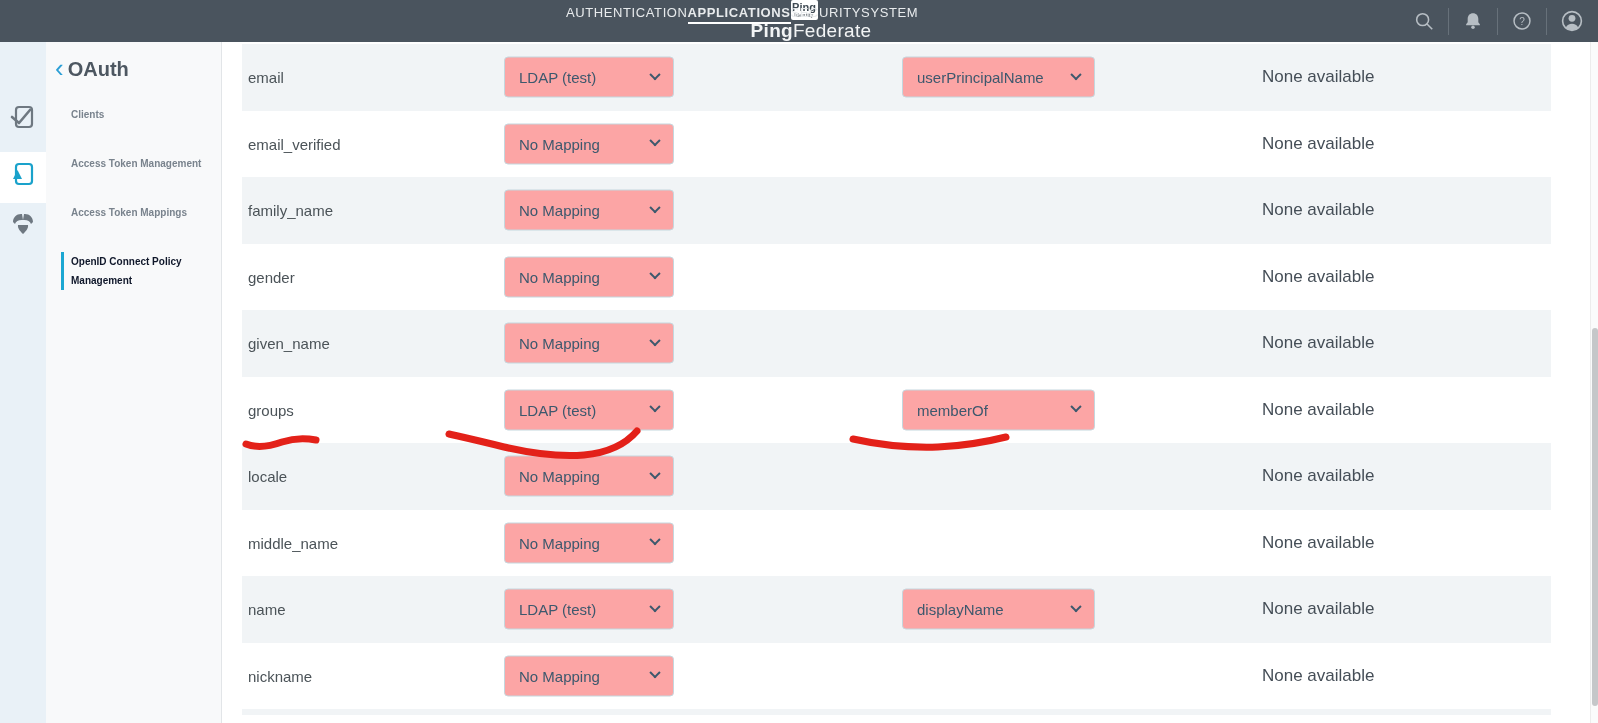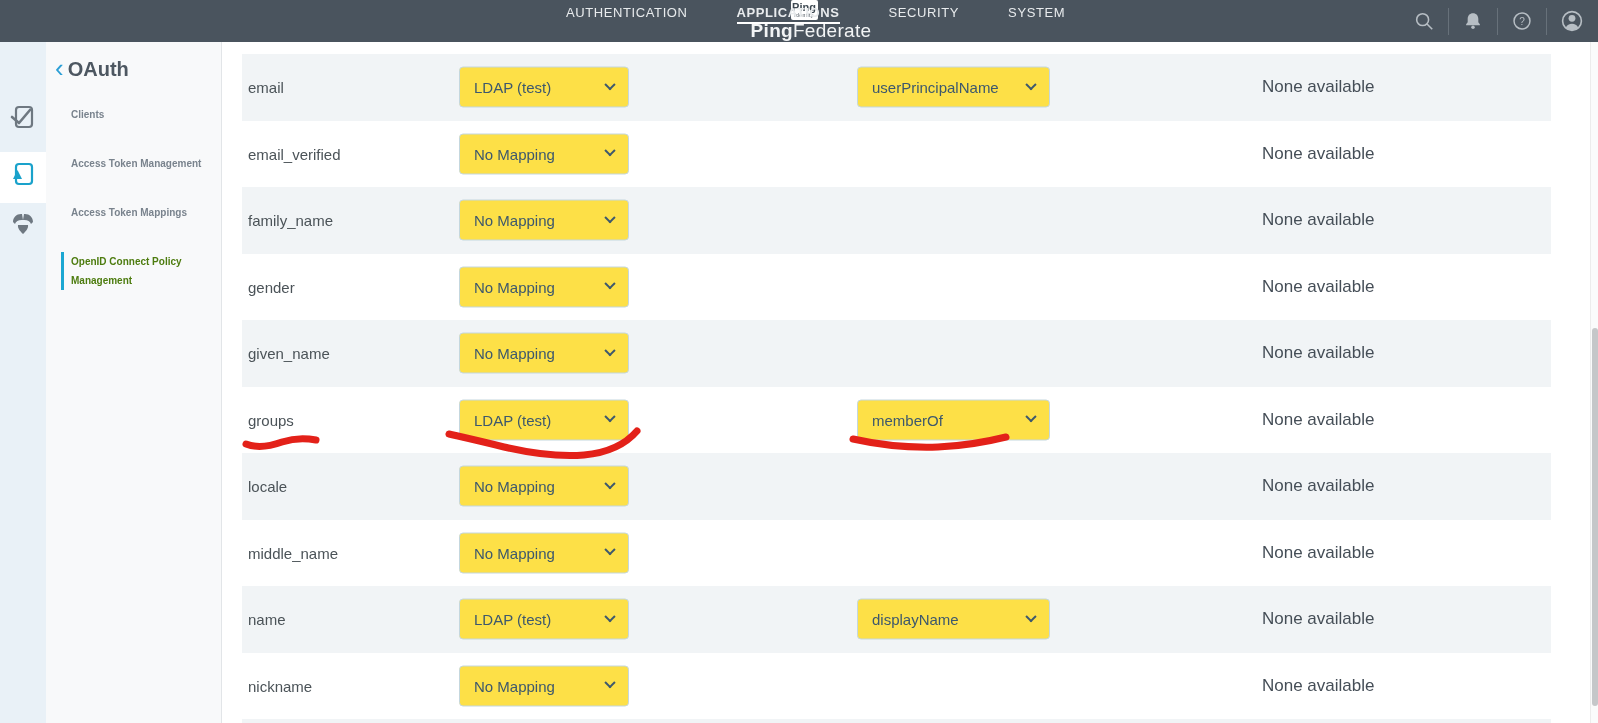--- a/index.html
+++ b/index.html
@@ -12,21 +12,21 @@
   .logo-badge { width:27px; height:27px; background:#fff; border-radius:2px;
                 margin-left:10px; display:flex; flex-direction:column;
                 align-items:center; justify-content:center; line-height:1; }
   .logo-badge .l1 { font-size:11px; font-weight:bold; color:#3f4a53; }
   .logo-badge .l2 { font-size:5px; color:#3f4a53; letter-spacing:.4px; }
   .brand { margin-left:24px; font-size:19px; color:#f2f4f5; letter-spacing:.3px; }
   .brand b { font-weight:700; }
   .brand span.light { font-weight:300; }
 
   .topnav { position:absolute; left:566px; top:0; height:28px;
-            display:flex; align-items:center; gap:49px; }
+            display:flex; align-items:center; }
   .nav-item { font-size:13px; letter-spacing:.6px; color:#e8ebed; cursor:pointer;
               padding-bottom:2px; border-bottom:2px solid transparent; }
   .nav-item.active { font-weight:bold; border-bottom-color:#ffffff; }
 
   .header-actions { position:absolute; right:14px; top:0; height:42px;
                     display:flex; align-items:center; gap:13px; color:#b7bec4; }
   .header-actions svg { display:block; }
   .hdr-icon { cursor:pointer; display:flex; align-items:center; }
   .hdr-divider { width:1px; height:27px; background:#67717a; }
 
@@ -44,34 +44,34 @@
   .sidebar { width:176px; background:#f8f9fa; border-right:1px solid #e2e5e8;
              flex:none; padding-top:16px; }
   .sb-title { margin-left:9px; display:flex; align-items:center; }
   .sb-back { color:#2b9fd6; font-size:26px; line-height:20px; cursor:pointer;
              padding:0 4px 3px 0; }
   .sb-title-text { font-size:20px; font-weight:bold; color:#4d5761; }
   .sb-items { margin-top:24px; }
   .sb-item { margin:0 16px 30px 25px; font-size:10px; font-weight:bold;
              color:#79838d; line-height:19px; cursor:pointer; width:134px; }
   .sb-item.active { margin-left:15px; border-left:3px solid #1ba7d2;
-                    padding-left:7px; color:#4d7c0f; }
-
-  
-  .content { flex:1; background:#ffffff; position:relative; padding-top:12px; }
+                    padding-left:7px; color:#0f172a; }
+
+  
+  .content { flex:1; background:#ffffff; position:relative; padding-top:2px; }
   .attr-row { position:relative; height:66.5px; margin:0 47px 0 20px; }
   .attr-row.striped { background:#f1f4f6; }
   .attr-row-partial { height:6px; margin:0 47px 0 20px; background:#f1f4f6; }
 
   .attr-name { position:absolute; left:6px; top:50%; transform:translateY(-50%);
                font-size:15px; color:#4b5358; }
   .dd { position:absolute; top:50%; transform:translateY(-50%); height:41px;
-        background:#fde047; border:1px solid #c4d7de; border-radius:4px;
+        background:#fca5a5; border:1px solid #c4d7de; border-radius:4px;
         display:flex; align-items:center; justify-content:space-between;
-        padding:0 14px; color:#3d586d; font-size:15px; cursor:pointer; }
+        padding:0 14px; color:#3d586d; font-size:15px; cursor:pointer;margin-left:45px; }
   .dd1 { left:217px; width:170px; }
   .dd2 { left:615px; width:193px; }
   .chev { width:8px; height:8px; border-right:2px solid #3d586d;
           border-bottom:2px solid #3d586d; transform:rotate(45deg) translate(-2px,-2px); }
   .none-avail { position:absolute; left:1012px; top:50%; transform:translateY(-50%);
                 font-size:17px; color:#454e57;margin-left:8px; }
 
   
   .annotation-overlay { position:absolute; left:0; top:0; width:1598px; height:723px;
                         pointer-events:none; z-index:50; }

